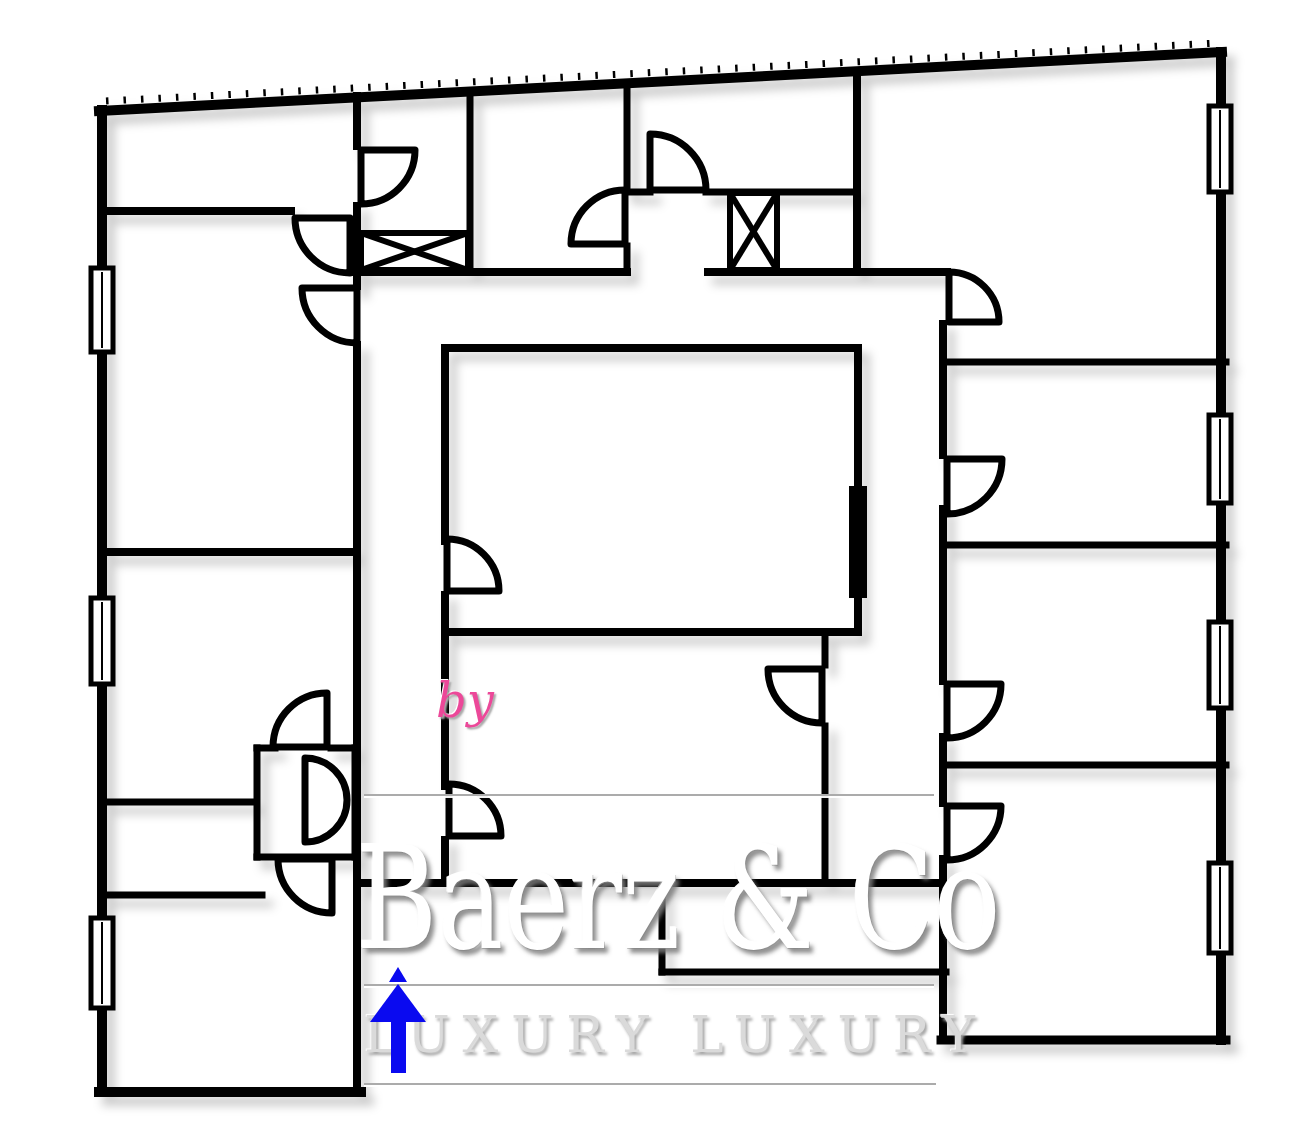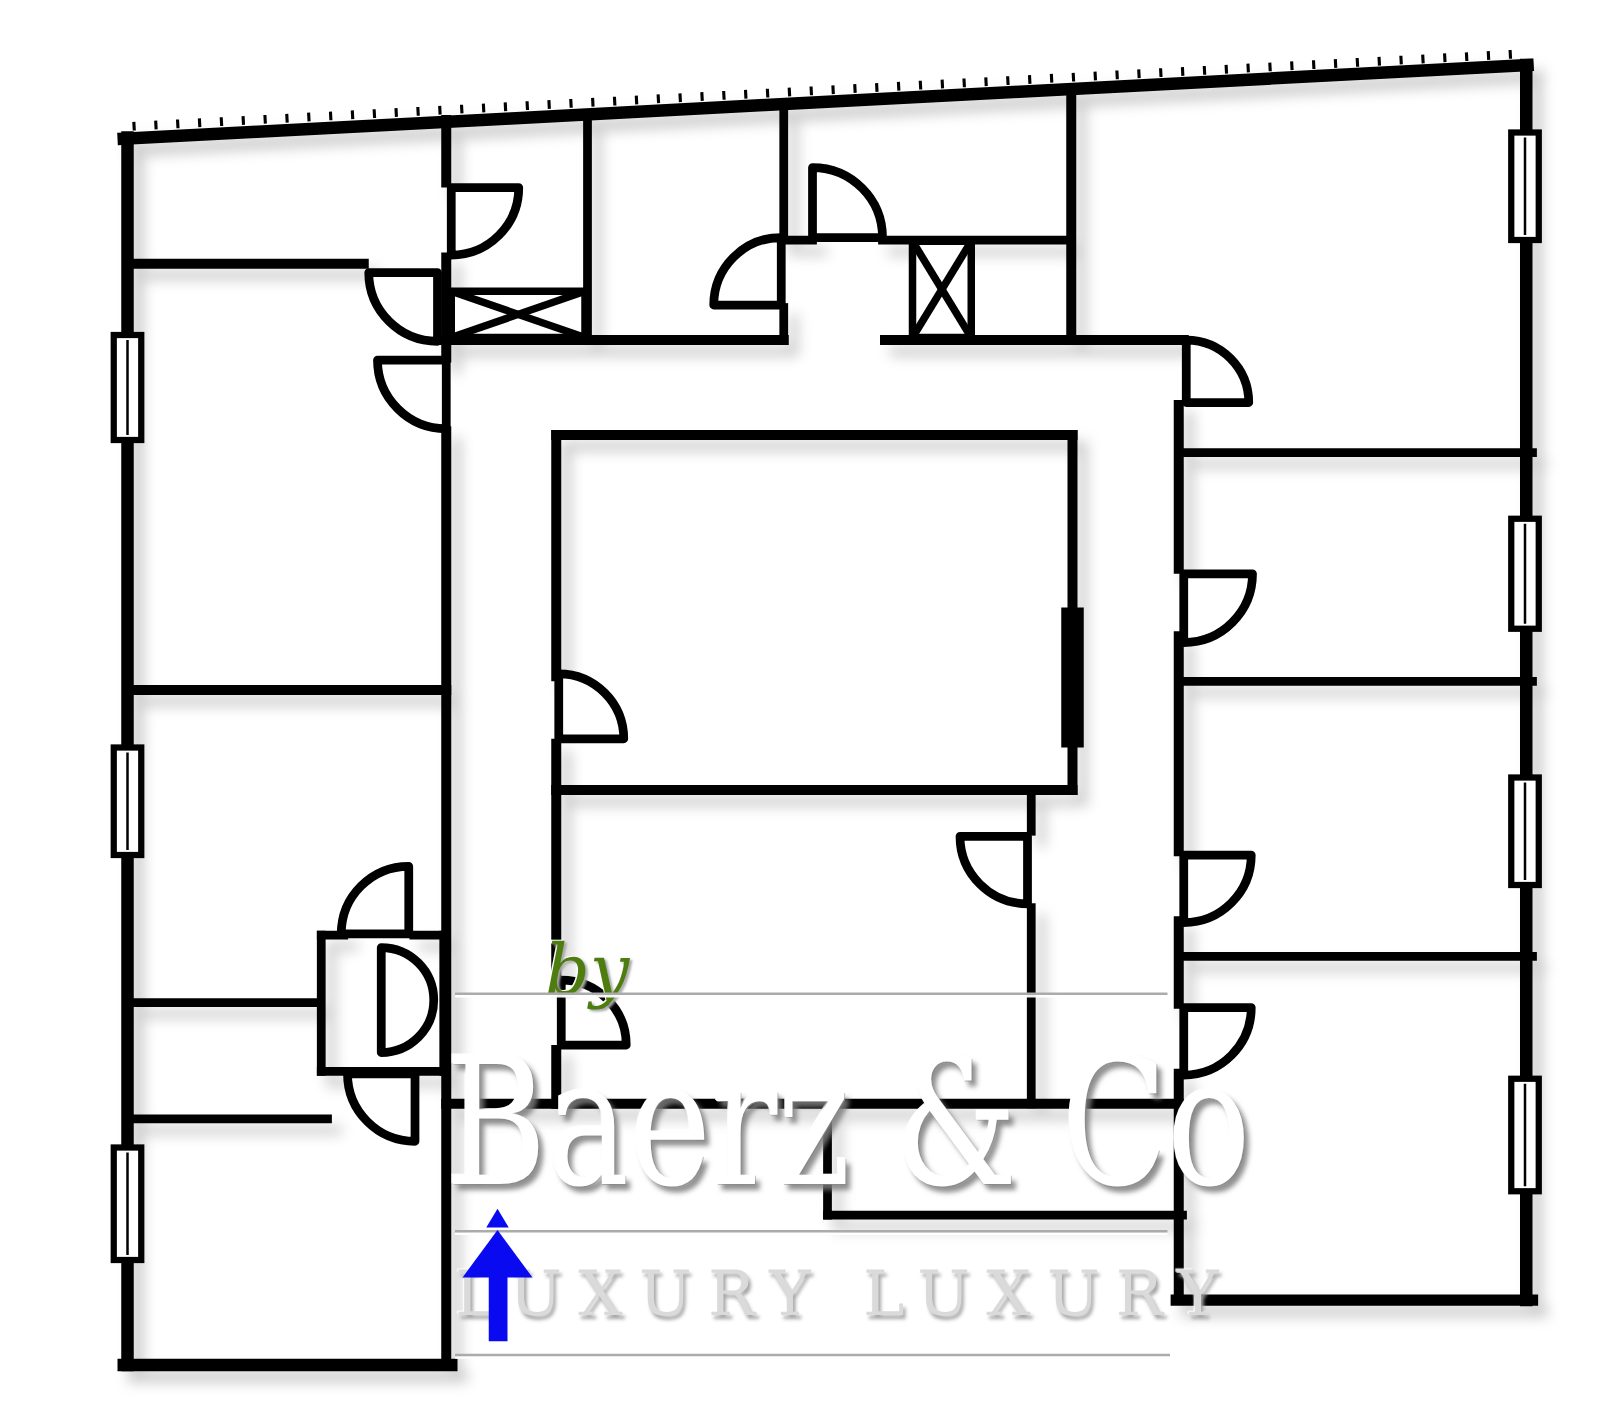--- a/index.html
+++ b/index.html
@@ -1,20 +1,20 @@
 <!DOCTYPE html>
 <html><head>
 <meta charset="utf-8">
 <style>
   html,body{margin:0;padding:0;background:#ffffff;}
   #canvas{position:relative;width:1296px;height:1135px;background:#ffffff;overflow:hidden;
           font-family:"DejaVu Serif","Liberation Serif",serif;}
   #plan-svg{position:absolute;left:0;top:0;z-index:1;}
   .wm{position:absolute;z-index:2;white-space:nowrap;}
-  #wm-by{left:436px;top:744px;font-size:56px;font-style:italic;color:#4d7c0f;
+  #wm-by{left:436px;top:672px;font-size:48px;font-style:italic;color:#ec4899;
          text-shadow:2px 2px 2px #a8a8a8,-1px -1px 0 #ffffff;}
   .wm-rule{height:2px;background:#ababab;box-shadow:0 2px 0 rgba(255,255,255,.95);}
   #wm-rule1{left:364px;top:794px;width:570px;}
   #wm-rule2{left:364px;top:984px;width:570px;}
   #wm-rule3{left:364px;top:1083px;width:572px;}
   #wm-brand{left:356px;top:816px;font-size:142px;color:#ffffff;
             transform:scaleX(0.78);transform-origin:0 0;
             text-shadow:5px 5px 5px rgba(125,125,125,.85),
                         -1px -1px 0 rgba(255,255,255,1),
                         1px 1px 0 rgba(175,175,175,.7);}

